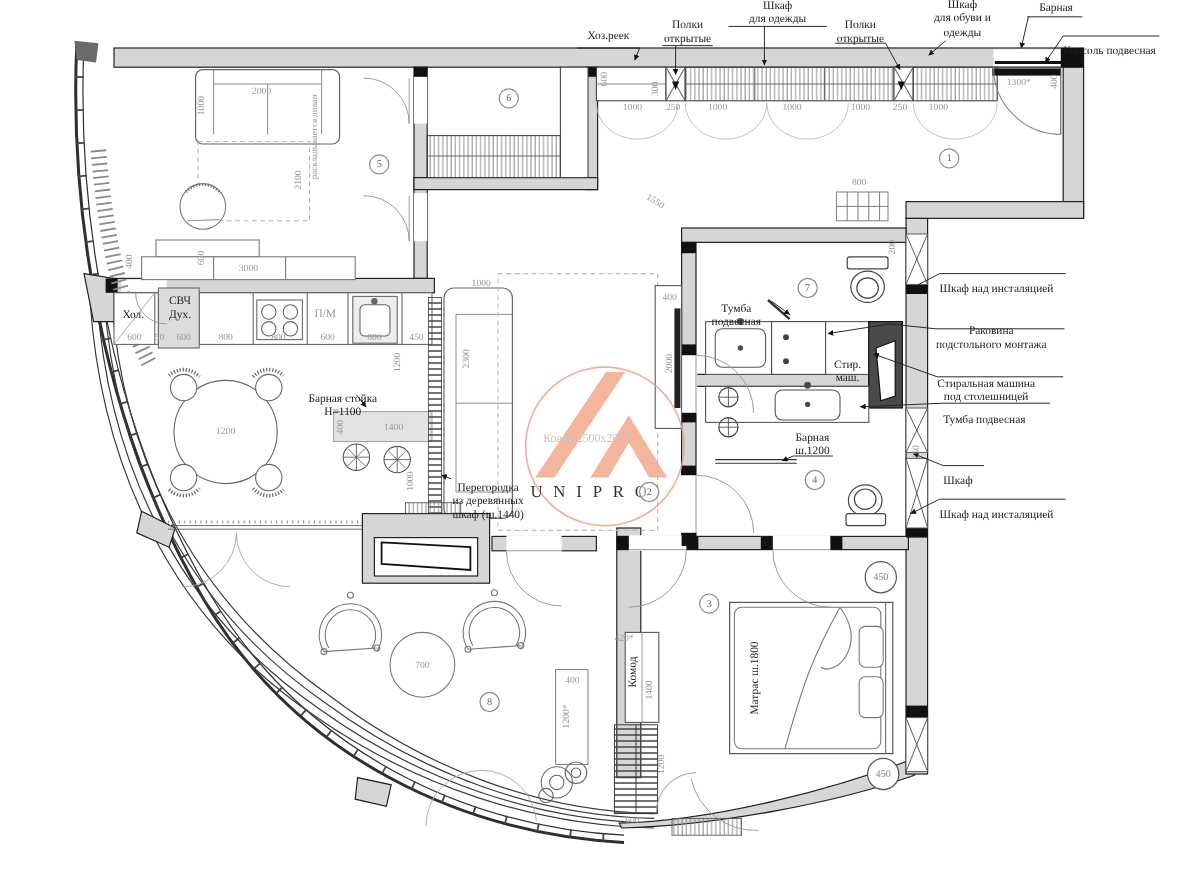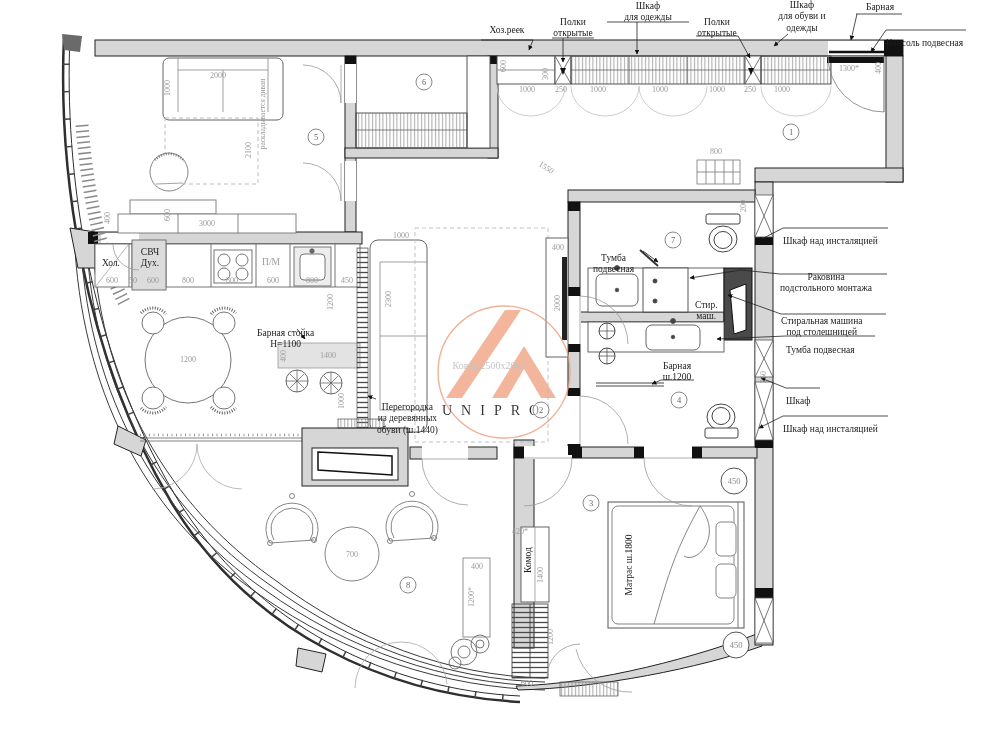--- a/index.html
+++ b/index.html
@@ -411,21 +411,21 @@
       <div class="lbl la" style="left: 786px; top: 381px;">Шкаф</div>
       <div class="lbl la" style="left: 783px; top: 409px;">Шкаф над инсталяцией</div>
       <div class="lbl la" style="left: 593px; top: 243px;">Тумба
 подвесная</div>
       <div class="lbl" style="left: 677px; top: 372px;">Барная
 ш.1200</div>
       <div class="lbl la" style="left: 257px; top: 318px;">Барная стойка
 Н=1100</div>
       <div class="lbl la" style="left: 377px; top: 398px;">Перегородка
 из деревянных
-обуви (ш.1440)</div>
+шкаф (ш.1440)</div>
       <div class="lbl la" style="left: 695px; top: 290px;">Стир.
 маш.</div>
       <div class="lbl" style="left: 111px; top: 264px;">Хол.</div>
       <div class="lbl" style="left: 150px; top: 258px;">СВЧ
 Дух.</div>
       <div class="lbl gray" style="left: 271px; top: 263px;">П/М</div>
       <div class="lbl" style="left: 529px; top: 560px; transform: translate(-50%, -50%) rotate(-90deg);">Комод</div>
       <div class="lbl" style="left: 630px; top: 565px; transform: translate(-50%, -50%) rotate(-90deg);">Матрас ш.1800</div>
       <div class="lbl light" style="left: 489px; top: 366px;">Ковер 2500х2000</div>
       <div class="lbl small" style="left: 262px; top: 114px; transform: translate(-50%, -50%) rotate(-90deg);">раскладывается диван</div>

